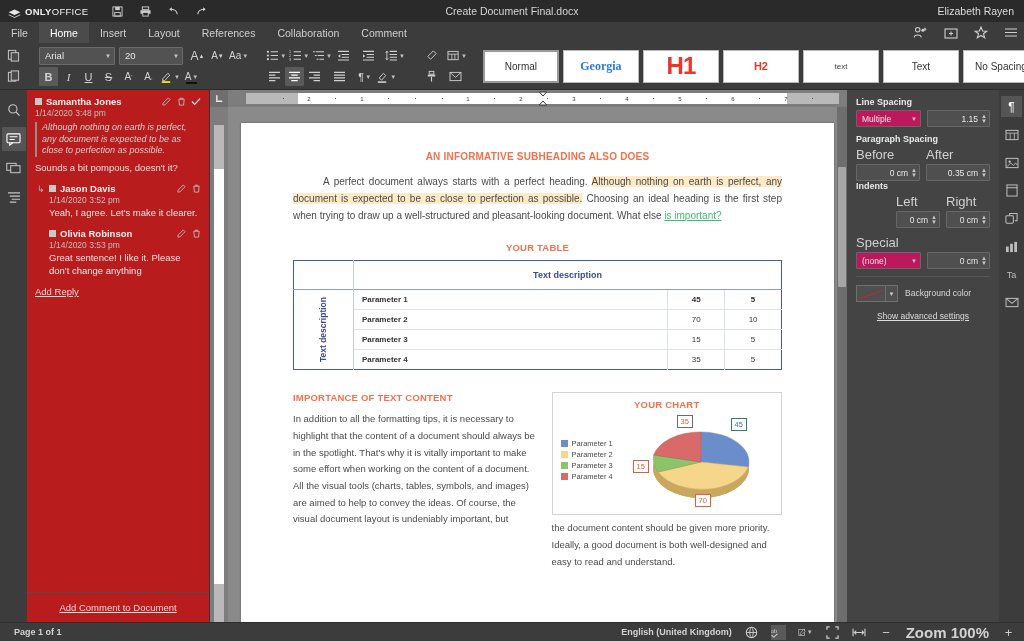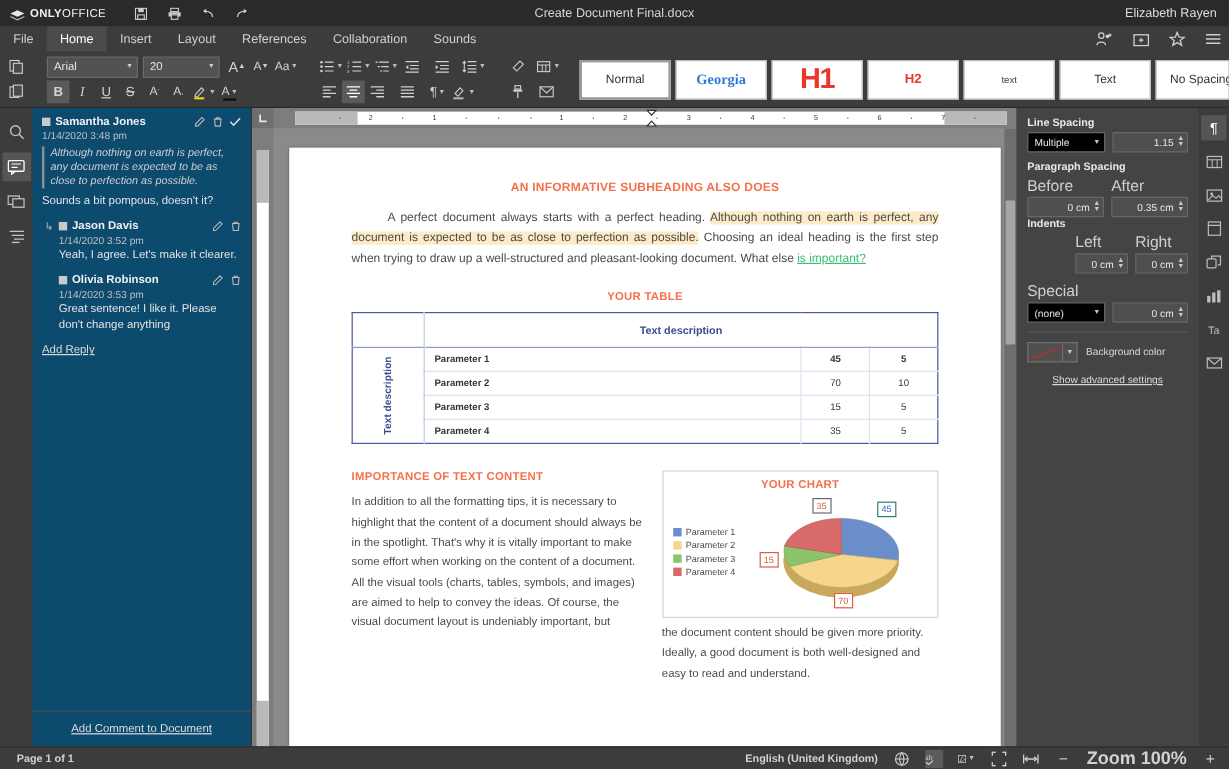--- a/index.html
+++ b/index.html
@@ -89,21 +89,21 @@
     align-items: center; padding-top: 8px; gap: 5px; flex: none;
   }
   .rail-btn {
     width: 24px; height: 24px; display: flex; align-items: center; justify-content: center;
     color: #c4c4c4; cursor: pointer; border-radius: 1px;
   }
   .rail-btn.on { background: #555555; color: #ffffff; }
 
   
   .comments {
-    width: 183px; background: #0c4a6e; flex: none; display: flex; flex-direction: column;
+    width: 183px; background: #b91c1c; flex: none; display: flex; flex-direction: column;
     border-right: 1px solid #333; position: relative;
   }
   .comments-scroll { flex: 1; overflow: hidden; padding: 6px 8px 0 8px; }
   .cmt { margin-bottom: 9px; }
   .cmt-head { display: flex; align-items: center; gap: 4px; }
   .cmt-avatar { width: 7px; height: 7px; background: #c9c9c9; flex: none; }
   .cmt-name { font-size: 9.5px; font-weight: 700; color: #f0f0f0; flex: 1; white-space: nowrap; overflow: hidden; }
   .cmt-acts { display: flex; gap: 5px; align-items: center; }
   .cmt-act { width: 10px; height: 10px; color: #bcbcbc; display: flex; align-items: center; justify-content: center; cursor: pointer; }
   .cmt-date { font-size: 8.5px; color: #bfbfbf; margin-top: 1px; }
@@ -227,21 +227,21 @@
   }
 
   .after-chart { font-size: 9.5px; color: #4a4a4a; line-height: 1.75; margin-top: 5px; }
 
   
   .rpanel { width: 152px; background: #444444; flex: none; padding: 7px 9px; position: relative; }
   .rp-label { font-size: 9px; font-weight: 700; color: #e9e9e9; margin-bottom: 3px; }
   .rp-sub { font-size: 13px; color: #d0d0d0; margin-bottom: 2px; }
   .rp-row { display: flex; gap: 6px; align-items: center; margin-bottom: 7px; }
   .rp-sel {
-    height: 17px; background: #000000; border: 1px solid #676767; border-radius: 1px;
+    height: 17px; background: #be185d; border: 1px solid #676767; border-radius: 1px;
     display: flex; align-items: center; padding: 0 3px 0 5px; font-size: 8.5px; color: #e8e8e8;
     cursor: pointer; flex: 1; min-width: 0;
   }
   .rp-sel .v { flex: 1; white-space: nowrap; overflow: hidden; }
   .rp-sel .a { font-size: 6px; color: #c6c6c6; }
   .rp-spin {
     height: 17px; background: #4f4f4f; border: 1px solid #676767; border-radius: 1px;
     display: flex; align-items: center; justify-content: flex-end; padding: 0 2px 0 4px;
     font-size: 8.5px; color: #e8e8e8; cursor: pointer; flex: 1; min-width: 0;
   }
@@ -330,21 +330,21 @@
     <div class="user-name">Elizabeth Rayen</div>
   </div>
 
   <div class="menubar">
     <div class="menu-item">File</div>
     <div class="menu-item active">Home</div>
     <div class="menu-item">Insert</div>
     <div class="menu-item">Layout</div>
     <div class="menu-item">References</div>
     <div class="menu-item">Collaboration</div>
-    <div class="menu-item">Sounds</div>
+    <div class="menu-item">Comment</div>
     <div class="menu-right">
       <div class="menu-ico">
         <svg width="15" height="13" viewBox="0 0 16 14">
             <circle cx="5" cy="4" r="2.4" fill="none" stroke="#cfcfcf" stroke-width="1.1"></circle>
             <path d="M1.2 12.5 C1.2 8.8 8.8 8.8 8.8 12.5" fill="none" stroke="#cfcfcf" stroke-width="1.1"></path>
             <circle cx="10.6" cy="4.6" r="1.7" fill="#cfcfcf"></circle>
             <path d="M12.8 2 v3 M11.3 3.5 h3" stroke="#cfcfcf" stroke-width="1.1"></path>
           </svg>
       </div>
       <div class="menu-ico">

